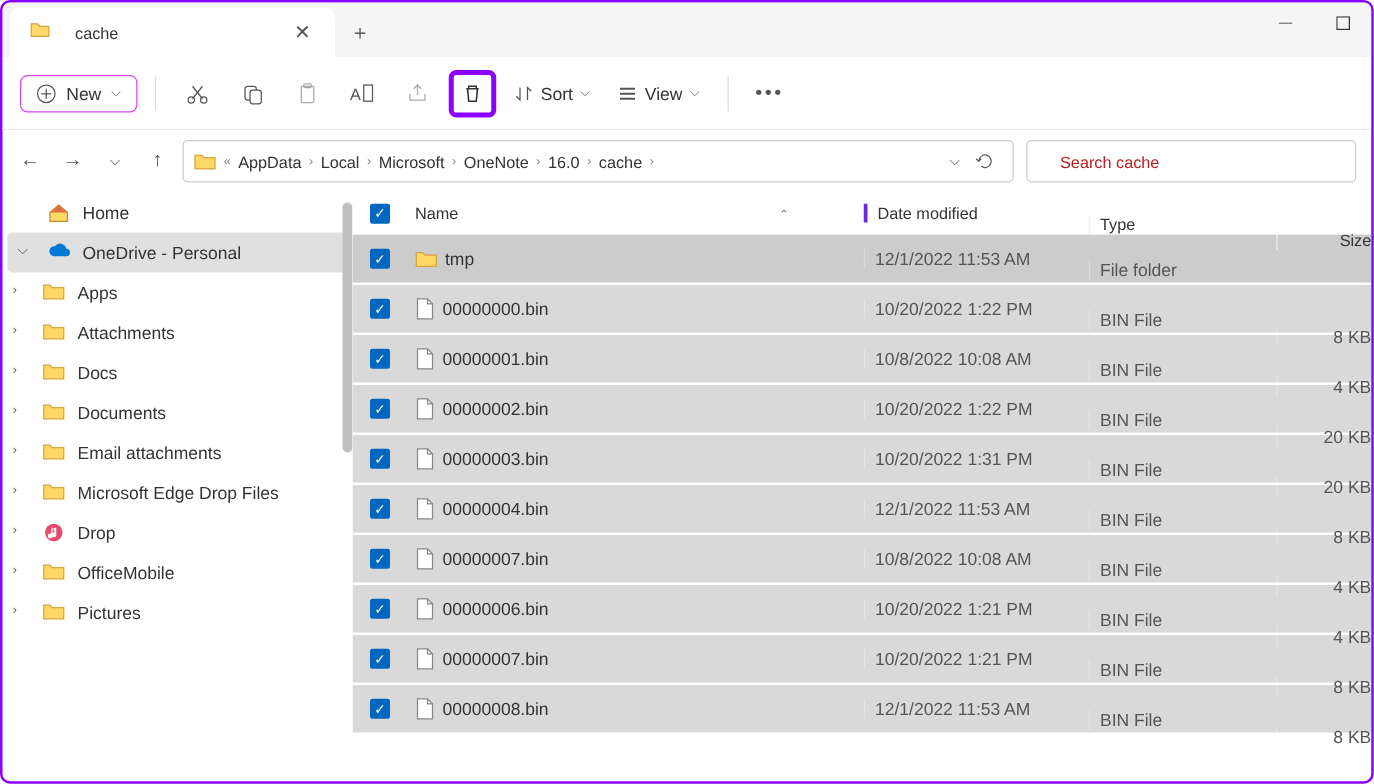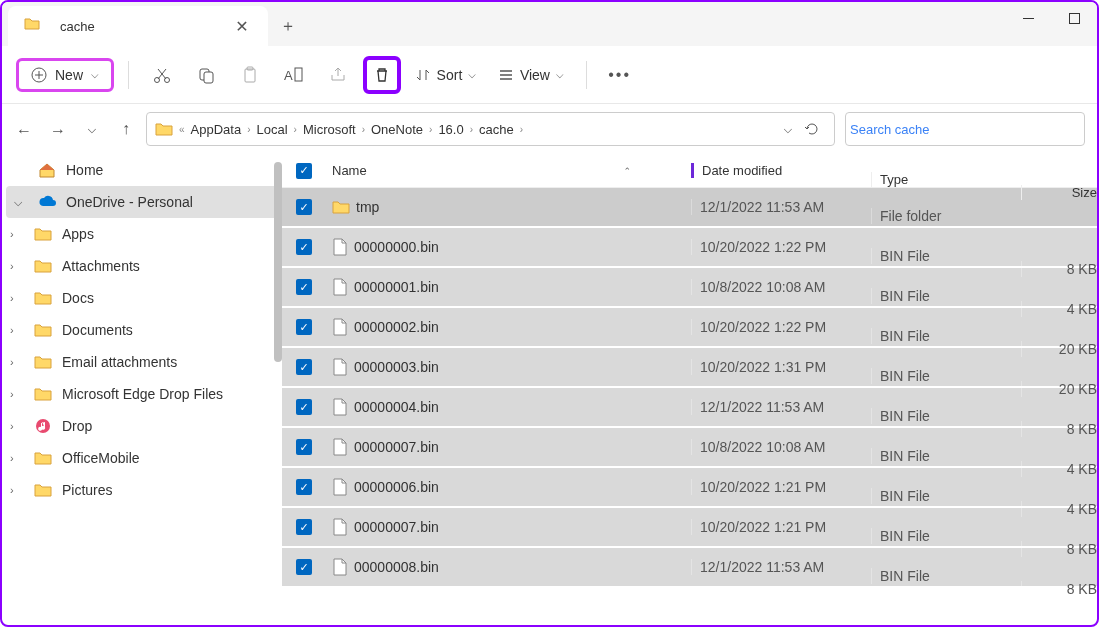--- a/index.html
+++ b/index.html
@@ -5,37 +5,37 @@
 * { margin: 0; padding: 0; box-sizing: border-box; font-family: "Segoe UI", sans-serif; }
 body { background: #fff; width: 1099px; height: 627px; overflow: hidden; border: 2px solid #8b00ff; border-radius: 8px; position: relative; }
 .titlebar { height: 44px; display: flex; align-items: flex-start; background: #f5f5f5; }
 .tab { display: flex; align-items: center; padding: 0 16px; height: 40px; background: #fff; border-radius: 8px 8px 0 0; margin-top: 4px; margin-left: 6px; min-width: 260px; gap: 10px; }
 .tab-title { font-size: 13px; color: #333; flex: 1; }
 .tab-close { width: 20px; height: 20px; display: flex; align-items: center; justify-content: center; color: #555; cursor: pointer; }
 .tab-add { width: 40px; height: 40px; display: flex; align-items: center; justify-content: center; color: #555; margin-top: 4px; }
 .win-controls { margin-left: auto; display: flex; }
 .win-btn { width: 46px; height: 32px; display: flex; align-items: center; justify-content: center; color: #333; }
 .toolbar { height: 58px; display: flex; align-items: center; padding: 0 14px; gap: 6px; background: #fff; border-bottom: 1px solid #e8e8e8; }
-.new-btn { display: flex; align-items: center; gap: 8px; padding: 6px 12px; border: 3px solid #d946ef; border-radius: 6px; color: #333; font-size: 14px; }
+.new-btn { display: flex; align-items: center; gap: 8px; padding: 6px 12px; border: 1px solid #d946ef; border-radius: 6px; color: #333; font-size: 14px; }
 .sep { width: 1px; height: 28px; background: #ddd; margin: 0 8px; }
 .tool-btn { width: 38px; height: 38px; display: flex; align-items: center; justify-content: center; color: #555; border-radius: 4px; }
 .tool-btn.highlighted { border: 4px solid #8b00ff; border-radius: 6px; }
 .sort-btn, .view-btn { display: flex; align-items: center; gap: 6px; padding: 6px 8px; color: #333; font-size: 14px; }
 .nav-row { height: 50px; display: flex; align-items: center; padding: 0 12px; gap: 10px; }
 .nav-arrows { display: flex; gap: 14px; align-items: center; color: #555; }
 .nav-arrow { width: 20px; height: 20px; display: flex; align-items: center; justify-content: center; }
 .breadcrumb { flex: 1; display: flex; align-items: center; border: 1px solid #ccc; border-radius: 4px; height: 34px; padding: 0 8px; gap: 6px; }
 .bc-item { display: flex; align-items: center; gap: 4px; font-size: 13px; color: #333; }
 .bc-sep { color: #888; font-size: 10px; }
 .refresh-btn { padding: 6px; color: #555; }
-.search-box { width: 240px; border: 1px solid #ccc; border-radius: 4px; height: 34px; padding: 0 4px; font-size: 13px; color: #3b82f6; display: flex; align-items: center; }
+.search-box { width: 264px; border: 1px solid #ccc; border-radius: 4px; height: 34px; padding: 0 26px; font-size: 13px; color: #b91c1c; display: flex; align-items: center; }
 .content { display: flex; height: calc(627px - 44px - 58px - 50px - 4px); }
 .sidebar { width: 280px; overflow-y: auto; position: relative; }
 .sidebar-scroll { position: absolute; right: 0; top: 8px; width: 8px; height: 200px; background: #c0c0c0; border-radius: 4px; }
-.side-item { display: flex; align-items: center; padding: 8px 12px; gap: 10px; font-size: 14px; color: #333; }
+.side-item { display: flex; align-items: flex-start; padding: 8px 12px; gap: 10px; font-size: 14px; color: #333; }
 .side-item.expandable { padding-left: 8px; }
 .side-item .chev { width: 14px; color: #666; font-size: 11px; }
 .side-item.selected { background: #e0e0e0; border-radius: 4px; margin: 0 4px; }
 .side-indent { padding-left: 28px; }
 .file-list { flex: 1; overflow-y: auto; }
 .list-header { display: flex; align-items: center; height: 34px; border-bottom: 1px solid #eee; font-size: 13px; color: #333; padding-left: 14px; }
 .col-check { width: 30px; }
 .col-name { flex: 1; padding-left: 6px; display: flex; align-items: center; gap: 6px; }
 .col-date { width: 180px; padding-left: 8px; border-left: 3px solid #6d28d9; }
 .col-type { width: 150px; padding-left: 8px; border-left: 1px solid #eee; margin-top: 18px; }

